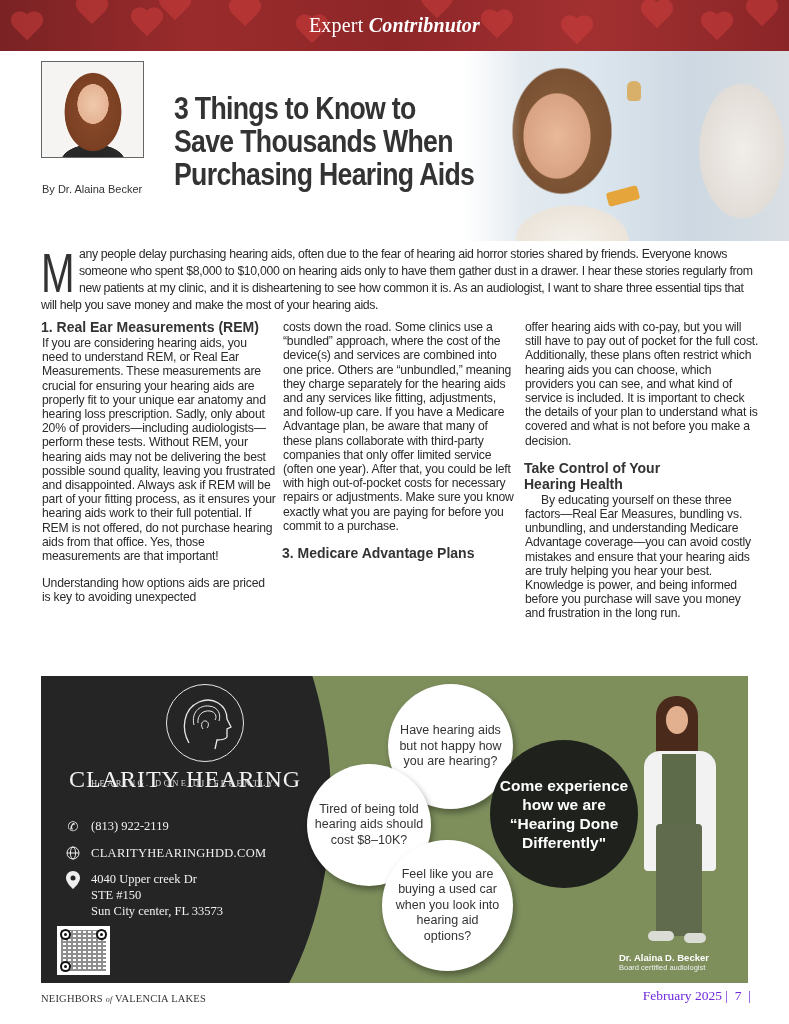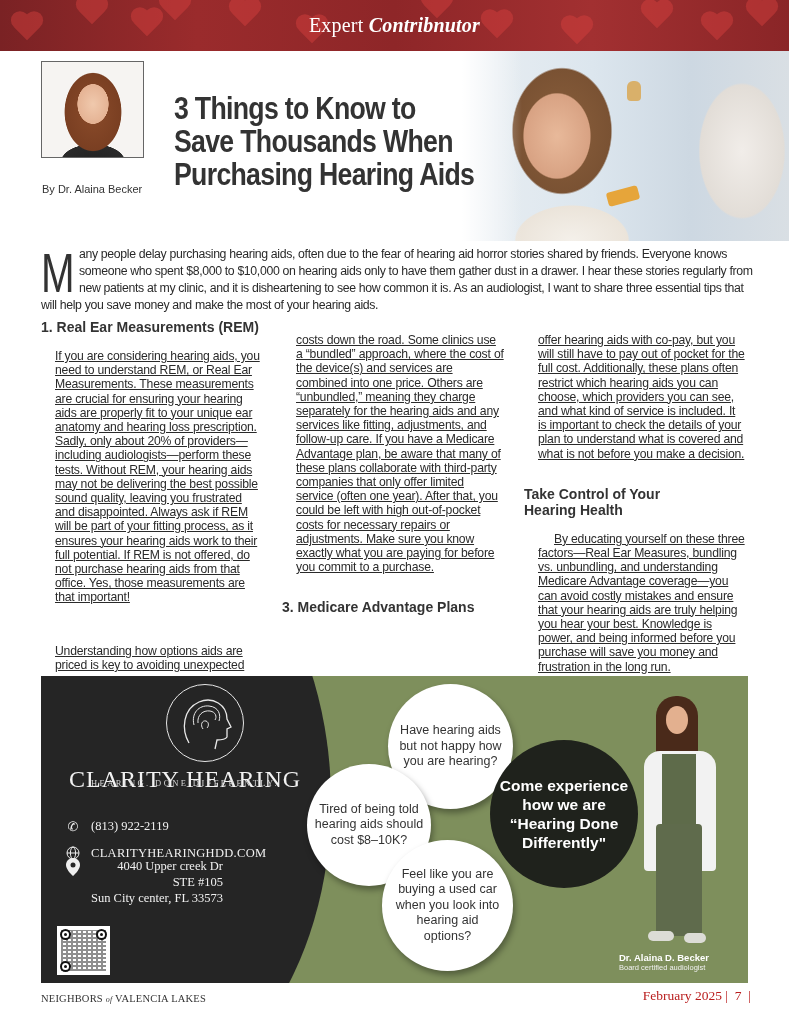--- a/index.html
+++ b/index.html
@@ -78,21 +78,21 @@
     font-weight: normal; margin: 4px 4px 0 0; color: #333; transform: scaleX(0.72); transform-origin: left top;
     width: 34px;
   }
 
   
   .col { position: absolute; top: 319px; width: 236px; font-size: 12.2px; line-height: 14.2px; color: #2a2a2a; letter-spacing: -0.2px; }
   .col1 { left: 41px; }
   .col2 { left: 282px; }
   .col3 { left: 524px; }
   .col h3 { font-size: 14px; line-height: 16px; font-weight: bold; color: #333; letter-spacing: 0; }
-  .col p { margin: 14px; text-decoration: underline; }
+  .col p { margin: 1px; }
   .col .gap { height: 11px; }
   .col .indent { text-indent: 16px; }
 
   
   .ad {
     position: absolute; left: 41px; top: 676px; width: 707px; height: 307px;
     background: #7e8f5c; overflow: hidden;
   }
   .ad-dark {
     position: absolute; left: -150px; top: -185px; width: 440px; height: 620px;
@@ -107,21 +107,21 @@
     font-family: "Liberation Serif", serif; color: #f2f2f2; font-size: 24px; letter-spacing: 1px;
   }
   .tagline {
     position: absolute; left: 10px; top: 102px; width: 268px; text-align: center;
     font-family: "Liberation Serif", serif; color: #d8d8d8; font-size: 8.5px; letter-spacing: 2.4px;
   }
   .contact { position: absolute; left: 24px; color: #f0f0f0; font-family: "Liberation Serif", serif; font-size: 12.5px; display: flex; gap: 10px; align-items: flex-start; }
   .contact .ic { width: 16px; text-align: center; font-size: 13px; color: #f0f0f0; }
   .c-phone { top: 143px; }
   .c-web { top: 170px; letter-spacing: 0.3px; }
-  .c-addr { top: 182px; line-height: 16px; text-align: right; }
+  .c-addr { top: 195px; line-height: 16px; }
   .qr {
     position: absolute; left: 16px; top: 250px; width: 53px; height: 49px; background: #ffffff; padding: 4px;
   }
   .qr-grid {
     width: 100%; height: 100%;
     background:
       repeating-linear-gradient(90deg, #333 0 2px, transparent 2px 5px),
       repeating-linear-gradient(0deg, #333 0 2px, transparent 2px 4px);
     opacity: 0.55;
   }
@@ -156,21 +156,21 @@
   .cap-role { position: absolute; left: 578px; top: 287px; color: #f0f0f0; font-size: 7.5px; }
 
   
   .footer-left {
     position: absolute; left: 41px; top: 993px; font-family: "Liberation Serif", serif;
     font-size: 10.5px; color: #333; letter-spacing: 0.2px;
   }
   .footer-left .sm { font-size: 8px; font-style: italic; }
   .footer-right {
     position: absolute; right: 38px; top: 988px; font-family: "Liberation Serif", serif;
-    font-size: 13.5px; color: #b91c1c;
+    font-size: 13.5px; color: #6d28d9;
   }
 </style>
 </head>
 <body>
 
 <div class="banner">
   <div class="heart" style="left:10px;top:12px;"></div>
   <div class="heart" style="left:75px;top:-4px;"></div>
   <div class="heart" style="left:130px;top:8px;"></div>
   <div class="heart" style="left:158px;top:-8px;"></div>
@@ -260,21 +260,21 @@
   </div>
   <div class="contact c-addr">
     <span class="ic">
       <svg width="14" height="18" viewBox="0 0 14 18">
           <path d="M7 0 C3 0 0 3 0 7 C0 12 7 18 7 18 C7 18 14 12 14 7 C14 3 11 0 7 0 Z" fill="#eee"></path>
           <circle cx="7" cy="7" r="2.5" fill="#252525"></circle>
         </svg>
     </span>
     <span>
       <span>4040 Upper creek Dr</span><br>
-      <span>STE #105</span><br>
+      <span>STE #150</span><br>
       <span>Sun City center, FL 33573</span>
     </span>
   </div>
 
   <div class="qr">
     <div class="qr-grid"></div>
     <div class="qr-eye" style="left:3px;top:3px;"></div>
     <div class="qr-eye" style="right:3px;top:3px;"></div>
     <div class="qr-eye" style="left:3px;bottom:3px;"></div>
   </div>

